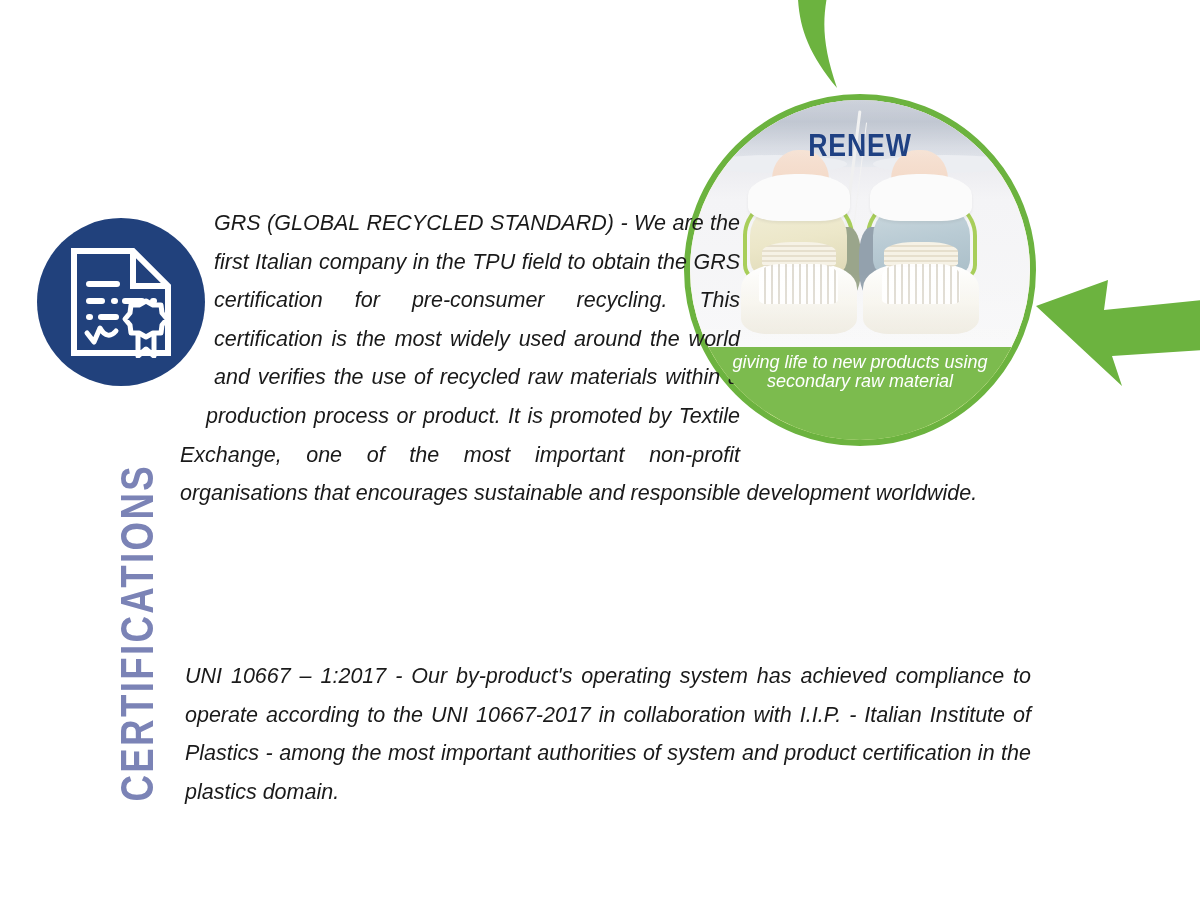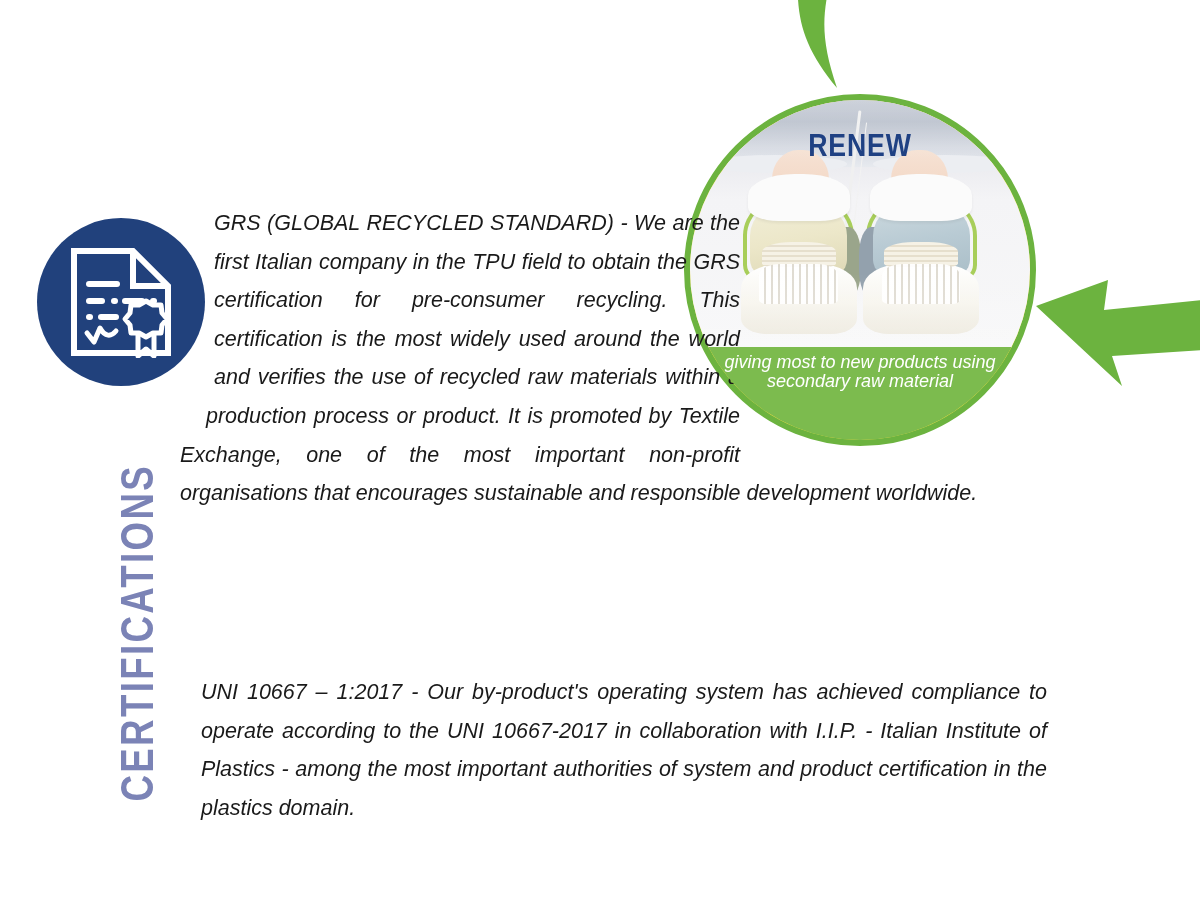--- a/index.html
+++ b/index.html
@@ -80,21 +80,21 @@
   .renew-circle {
     position: absolute;
     left: 684px;
     top: 94px;
     width: 352px;
     height: 352px;
     border-radius: 50%;
     border: 6px solid #6cb33f;
     box-sizing: border-box;
     overflow: hidden;
-    background: #fde047;
+    background: #fef9c3;
   }
   .photo {
     position: absolute;
     left: 0; top: 0;
     width: 100%;
     height: 73%;
     overflow: hidden;
     background: linear-gradient(180deg, #dcdce2 0%, #e9e9ee 22%, #f4f4f6 40%, #f7f7f8 100%);
   }
   
@@ -291,21 +291,21 @@
   .cut-badge {
     float: left;
     width: 34px;
     height: 232px;
     shape-outside: circle(110px at -40px 100px);
     shape-margin: 4px;
   }
 
   p.para { margin: 0; }
   p.para2 {
-    margin: 16px;
+    margin: 0;
     position: absolute;
     left: 5px;
     top: 453px;
     width: 846px;
   }
 </style>
 </head>
 <body>
 
 <div class="stage">
@@ -366,21 +366,21 @@
         <div class="sole"></div>
         <div class="treadtop"></div>
         <div class="tread"></div>
       </div>
       <div class="photo-fade"></div>
     </div>
 
     <div class="renew-label">RENEW</div>
 
     <div class="renew-caption-band">
-      <div class="renew-caption">giving most to new products using secondary raw material</div>
+      <div class="renew-caption">giving life to new products using secondary raw material</div>
     </div>
   </div>
 
   <div class="copy">
     <div class="cut-circle"></div>
     <div class="cut-badge"></div>
 
     <p class="para"><b>GRS (GLOBAL RECYCLED STANDARD)</b><span> - We are the first Italian company in the TPU field to obtain the GRS certification for pre-consumer recycling. This certification is the most widely used around the world and verifies the use of recycled raw materials within a production process or product. It is promoted by Textile Exchange, one of the most important non-profit organisations that encourages sustainable and responsible development worldwide.</span></p>
 
     <p class="para2"><b>UNI 10667 – 1:2017</b><span> - Our by-product's operating system has achieved compliance to operate according to the UNI 10667-2017 in collaboration with I.I.P. - Italian Institute of Plastics - among the most important authorities of system and product certification in the plastics domain.</span></p>

